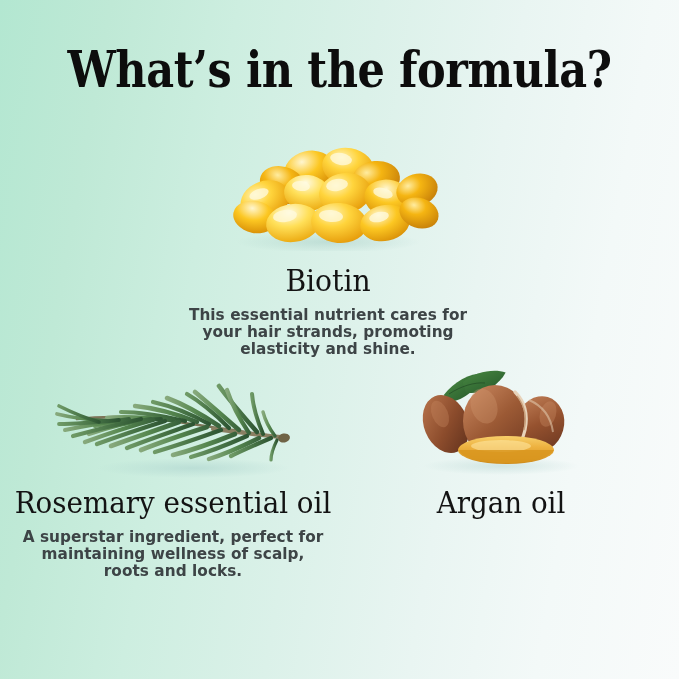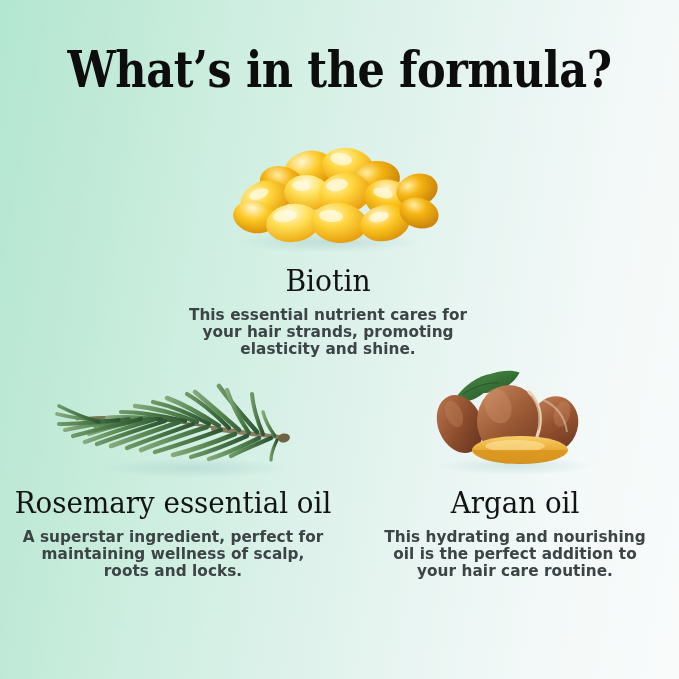--- a/index.html
+++ b/index.html
@@ -74,21 +74,21 @@
   #section-biotin .section-heading { font-size: 30px; line-height: 34px; margin-top: 11px; }
   #section-biotin .section-body { margin-top: 9px; padding: 0 22px; }
 
   
   #section-rosemary { left: -6px; top: 368px; width: 358px; }
   #section-rosemary .art-wrap { height: 112px; position: relative; }
   #section-rosemary .section-heading { font-size: 29.5px; line-height: 34px; margin-top: 6px; }
   #section-rosemary .section-body { margin-top: 9px; padding: 0 26px; }
 
   
-  #section-argan { left: 350px; top: 368px; width: 330px; }
+  #section-argan { left: 336px; top: 368px; width: 330px; }
   #section-argan .art-wrap { height: 112px; position: relative; }
   #section-argan .section-heading { font-size: 29.5px; line-height: 34px; margin-top: 6px; }
   #section-argan .section-body { margin-top: 9px; padding: 0 28px; }
 
   .art-wrap svg { display: block; position: absolute; }
 
   #biotin-art   { left: 50%; top: 0;   transform: translateX(-50%); }
   #rosemary-art { left: 50%; top: -4px; transform: translateX(-50%); }
   #argan-art    { left: 50%; top: -2px; transform: translateX(-50%); }
 </style>
@@ -284,16 +284,15 @@
         <ellipse cx="83" cy="40" rx="13" ry="18" fill="#d59a72" opacity="0.32" transform="rotate(-18 83 40)"></ellipse>
         <path d="M114,26 C124,36 127,50 124,64 C122,74 116,82 110,87" stroke="#e8d3ba" stroke-width="3.2" fill="none" stroke-linecap="round"></path>
         <path d="M116,30 C124,40 126,52 123,64" stroke="#bd8f65" stroke-width="1.4" fill="none" opacity="0.7"></path>
 
         <ellipse cx="105" cy="84" rx="48" ry="14" fill="url(#oilG)"></ellipse>
         <ellipse cx="100" cy="80" rx="30" ry="6" fill="#ffe9a8" opacity="0.55"></ellipse>
         <path d="M57,84 C62,92 82,97 105,97 C128,97 148,92 153,84" fill="#d9971f" opacity="0.85"></path>
       </svg>
     </div>
     <div class="section-heading">Argan oil</div>
-    <div class="section-body">This hydrating and nourishing oil is the perfect addition to your hair care routine.</div>
   </div>
 
 </div>
 
 </body></html>

